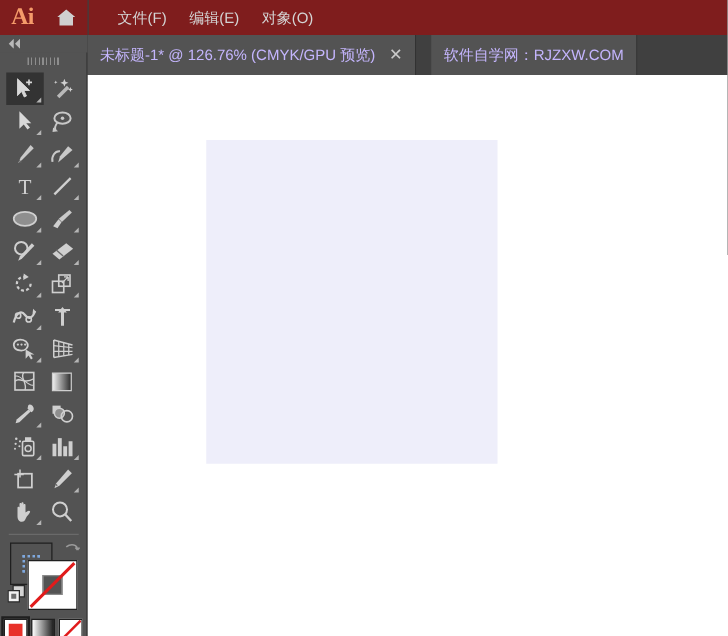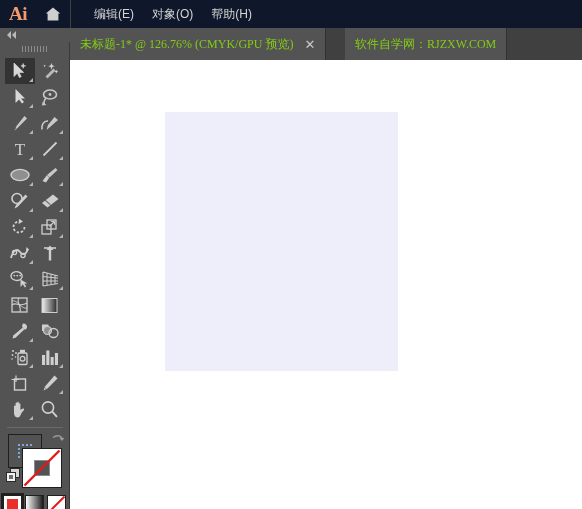--- a/index.html
+++ b/index.html
@@ -13,21 +13,21 @@
   #app {
     position: relative;
     width: 582px; height: 509px;
     background: #ffffff;
   }
 
   
   .menubar {
     position: absolute; left: 0; top: 0;
     width: 582px; height: 28px;
-    background: #0f172a;
+    background: #7f1d1d;
     display: flex; align-items: center;
   }
   .ai-logo {
     width: 36px; height: 28px;
     display: flex; align-items: center; justify-content: center;
     color: #f59b6a;
     font-family: "Liberation Serif", "DejaVu Serif", serif;
     font-size: 19px; font-weight: bold;
     letter-spacing: -0.5px;
   }
@@ -60,21 +60,21 @@
   }
   .tab {
     position: absolute; top: 0; height: 32px;
     background: #535353;
     display: flex; align-items: center;
     padding: 0 10px;
     border-right: 1px solid #323232;
   }
   .tab-active { background: #535353; }
   .tab-label {
-    color: #84cc16; font-size: 12px; white-space: nowrap; font-family: Liberation Serif, serif;
+    color: #c4b5fd; font-size: 12px; white-space: nowrap;
   }
   .tab-close {
     margin-left: 11px;
     color: #c9c9c9; font-size: 13px;
     line-height: 1; cursor: pointer;
     font-family: "DejaVu Sans", sans-serif;
   }
 
   
   .toolpanel {
@@ -206,23 +206,23 @@
 
   <div class="menubar">
     <div class="ai-logo">Ai</div>
     <div class="home-btn">
       <svg width="18" height="16" viewBox="0 0 18 16">
         <path d="M9 1.5 L1.8 7.6 L3.6 7.6 L3.6 14.4 L14.4 14.4 L14.4 7.6 L16.2 7.6 Z" fill="#cfcfcf"></path>
       </svg>
     </div>
     <div class="menu-sep"></div>
     <div class="menu-items">
+      <div class="menu-item">文件(F)</div>
       <div class="menu-item">编辑(E)</div>
       <div class="menu-item">对象(O)</div>
-      <div class="menu-item">帮助(H)</div>
     </div>
   </div>
 
   <div class="tabbar">
     <div class="tab tab-active" style="left:70px;">
       <span class="tab-label">未标题-1* @ 126.76% (CMYK/GPU 预览)</span>
       <span class="tab-close">✕</span>
     </div>
     <div class="tab" style="left:345px;">
       <span class="tab-label">软件自学网：RJZXW.COM</span>

